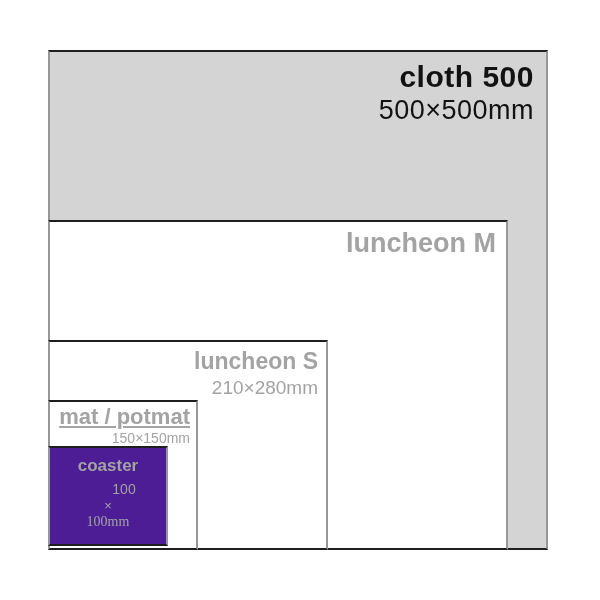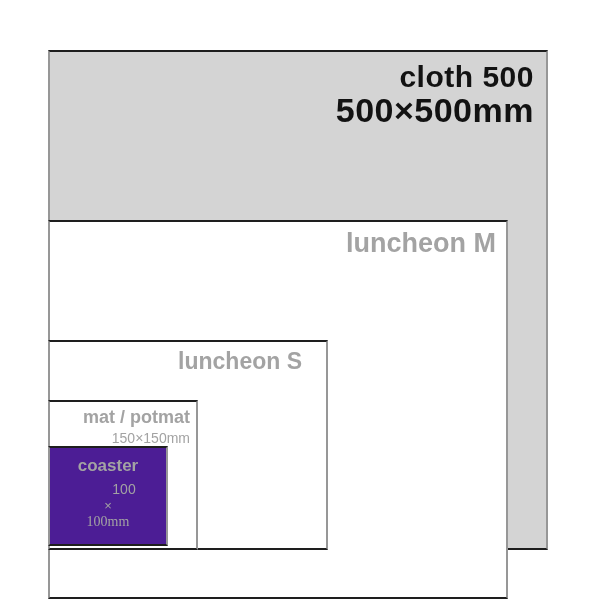--- a/index.html
+++ b/index.html
@@ -17,53 +17,53 @@
   }
   
   .box {
     position: absolute;
     box-sizing: border-box;
     border: 2px solid;
     
     border-color: #1e1e1e #979797;
   }
   .box-cloth   { left: 48px; top:  50px; width: 500px; height: 500px; background: #d4d4d4; }
-  .box-lm      { left: 48px; top: 220px; width: 460px; height: 379px; background: #ffffff; }
+  .box-lm      { left: 48px; top: 220px; width: 460px; height: 330px; background: #ffffff; }
   .box-ls      { left: 48px; top: 340px; width: 280px; height: 210px; background: #ffffff; }
   .box-mat     { left: 48px; top: 400px; width: 150px; height: 150px; background: #ffffff; }
   .box-coaster { left: 48px; top: 446px; width: 120px; height: 100px; background: #4c1d95; }
 
   .label-group {
     position: absolute;
     top: 0;
     right: 0;
     text-align: right;
     white-space: nowrap;
   }
   .gray { color: #a3a3a3; }
   .black { color: #121212; }
 
   
   .cloth-labels { padding: 7px 12px 0 0; }
   .cloth-name { font-size: 30px; font-weight: bold; line-height: 35px; letter-spacing: 0.5px; text-align: right; }
-  .cloth-dims { font-size: 34px; font-weight: bold; line-height: 33px; letter-spacing: 0.5px; }
+  .cloth-dims { font-size: 27px; font-weight: normal; line-height: 33px; letter-spacing: 0.5px; }
 
   
   .lm-labels { padding: 6px 10px 0 0; }
   .lm-name { font-size: 27px; font-weight: bold; line-height: 31px; }
   .lm-dims { font-size: 22px; font-weight: normal; line-height: 30px; }
 
   
-  .ls-labels { padding: 5px 24px 0 0; }
+  .ls-labels { padding: 5px 8px 0 0; }
   .ls-name { font-size: 23px; font-weight: bold; line-height: 28px; }
   .ls-dims { font-size: 19px; font-weight: normal; line-height: 26px; }
 
   
   .mat-labels { padding: 4px 6px 0 0; }
-  .mat-name { font-size: 18px; font-weight: bold; line-height: 22px; }
+  .mat-name { font-size: 22px; font-weight: bold; line-height: 22px; text-decoration: underline; }
   .mat-dims { font-size: 14px; font-weight: normal; line-height: 20px; }
 
   
   .coaster-labels {
     position: absolute;
     top: 0; left: 0;
     width: 100%;
     text-align: center;
     padding-top: 7px;
   }
@@ -86,20 +86,21 @@
 
   <div class="box box-lm">
     <div class="label-group lm-labels">
       <div class="lm-name gray">luncheon M</div>
     </div>
   </div>
 
   <div class="box box-ls">
     <div class="label-group ls-labels">
       <div class="ls-name gray">luncheon S</div>
+      <div class="ls-dims gray">210×280mm</div>
     </div>
   </div>
 
   <div class="box box-mat">
     <div class="label-group mat-labels">
       <div class="mat-name gray">mat / potmat</div>
       <div class="mat-dims gray">150×150mm</div>
     </div>
   </div>
 

